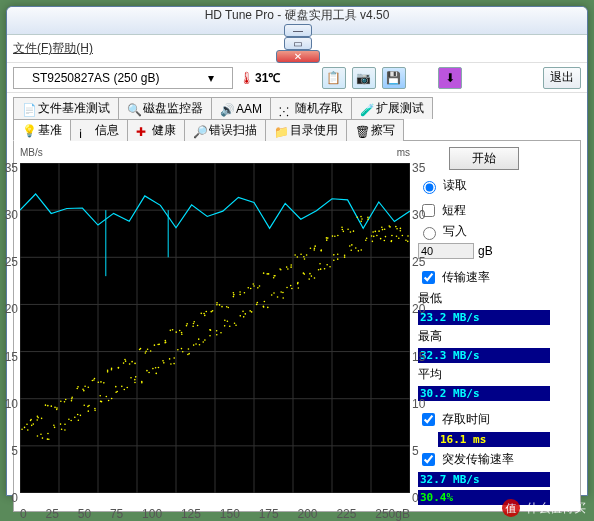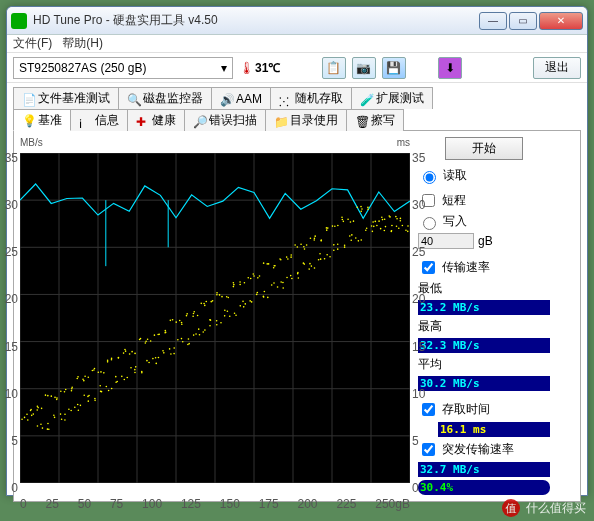--- a/index.html
+++ b/index.html
@@ -1,45 +1,45 @@
 <!DOCTYPE html>
 <html><head>
 <meta charset="utf-8">
 <style>
   * { box-sizing: border-box; font-family: "Microsoft YaHei", sans-serif; font-size: 12px; }
   body { margin: 0; background: #5a8a5a; width: 594px; height: 521px; position: relative; }
   .win { position: absolute; left: 6px; top: 6px; width: 582px; height: 490px; background: #fff; border: 1px solid #5a7aa0; border-radius: 6px 6px 0 0; box-shadow: 0 0 8px rgba(0,0,0,.3); }
-  .titlebar { height: 28px; background: linear-gradient(#f8fafd,#dce6f4); border-bottom: 1px solid #bcc; border-radius: 6px 6px 0 0; display: flex; align-items: center; padding: 0 4px; }
+  .titlebar { height: 28px; background: linear-gradient(#f8fafd,#dce6f4); border-bottom: 1px solid #bcc; border-radius: 6px 6px 0 0; display: flex; align-items: center; padding: 0 4px; flex-direction: column; }
   .titlebar .icon { width:16px;height:16px;background:#0a0;border-radius:3px;margin-right:6px;display:inline-block;}
   .titlebar .title { flex: 1; color:#333;}
   .winbtn { width:28px;height:18px;margin-left:2px;border:1px solid #5a7aa0;border-radius:3px;background:linear-gradient(#eef3fa,#cfe0f4);display:flex;align-items:center;justify-content:center;font-size:10px;color:#334;}
   .winbtn.close{background:linear-gradient(#e98,#d44);color:#fff;width:44px;}
-  .menubar { height:18px;border-bottom:1px solid #e0e0e0;display:flex;align-items:center;padding:0 6px;gap:10px;color:#333;}
+  .menubar { height:28px;border-bottom:1px solid #e0e0e0;display:flex;align-items:center;padding:0 6px;color:#333;text-decoration:underline;}
   .toolbar { height:30px;display:flex;align-items:center;padding:0 6px;gap:6px;border-bottom:1px solid #e0e0e0;}
-  .drive { width:220px;height:22px;border:1px solid #aaa;background:#fff;display:flex;align-items:center;padding:0 5px;justify-content:space-between;gap:33px;}
+  .drive { width:220px;height:22px;border:1px solid #aaa;background:#fff;display:flex;align-items:center;padding:0 18px;justify-content:space-between;gap:33px;}
   .therm{width:10px;display:inline-block;color:#c00;}
   .tbtn{width:24px;height:22px;border:1px solid #8aa;background:linear-gradient(#eaf3fa,#cfe8fa);border-radius:2px;display:flex;align-items:center;justify-content:center;}
-  .exit{width:48px;height:22px;border:1px solid #8aa;background:linear-gradient(#f9fbfd,#e8edf3);border-radius:2px;display:flex;align-items:center;justify-content:center;margin-left:auto;}
+  .exit{width:38px;height:22px;border:1px solid #8aa;background:linear-gradient(#f9fbfd,#e8edf3);border-radius:2px;display:flex;align-items:center;justify-content:center;margin-left:auto;}
   .tabs{padding:4px 6px 0 6px;}
   .tabrow{display:flex;gap:0;}
   .tab{border:1px solid #aaa;border-bottom:none;padding:2px 8px;background:#f4f4f4;margin-right:-1px;display:flex;align-items:center;gap:4px;font-size:11px;height:22px;}
   .tab.active{background:#fff;border-bottom:1px solid #fff;position:relative;z-index:2;}
   .tabbody{border:1px solid #aaa;background:#fff;padding:6px;display:flex;gap:8px;height:372px;margin-top:-1px;}
   .chart{background:#000;width:390px;height:330px;position:relative;margin-top:2px;}
   .axis-y-left{position:absolute;left:-20px;top:0;height:100%;display:flex;flex-direction:column;justify-content:space-between;color:#555;font-size:10px;text-align:right;width:18px;}
   .axis-y-right{position:absolute;right:-20px;top:0;height:100%;display:flex;flex-direction:column;justify-content:space-between;color:#555;font-size:10px;width:18px;}
   .axis-x{position:absolute;left:0;bottom:-16px;width:100%;display:flex;justify-content:space-between;color:#555;font-size:10px;}
   .unit-l{position:absolute;left:0;top:-14px;font-size:10px;color:#555;}
   .unit-r{position:absolute;right:0;top:-14px;font-size:10px;color:#555;}
   .side{width:132px;display:flex;flex-direction:column;gap:3px;}
-  .btn{border:1px solid #888;background:linear-gradient(#fafafa,#e4e4e4);padding:2px 6px;text-align:center;width:78px;margin:0 auto 4px;}
+  .btn{border:1px solid #888;background:linear-gradient(#fafafa,#e4e4e4);padding:2px 6px;text-align:center;width:70px;margin:0 auto 4px;}
   .row{display:flex;align-items:center;gap:4px;font-size:11px;}
   .val{background:#008;color:#0ff;font-family:monospace;font-size:11px;padding:1px 2px;font-weight:bold;}
   .val.y{color:#ff0;margin-left:20px;}
-  .val.g{color:#0f0;border-radius:7px;}
+  .val.g{color:#0f0;}
   input[type=text].num{width:56px;border:1px solid #aaa;background:#efefef;font-size:11px;}
   .watermark{position:absolute;right:8px;bottom:4px;color:#fff;font-size:14px;display:flex;align-items:center;gap:6px;opacity:.85;}
   .watermark .c{width:18px;height:18px;border-radius:50%;background:#c00;color:#fff;display:flex;align-items:center;justify-content:center;font-size:11px;}
   svg{display:block;}
   .ic{width:12px;height:12px;display:inline-block;}
 </style>
 </head>
 <body>
 
 <div class="win">

